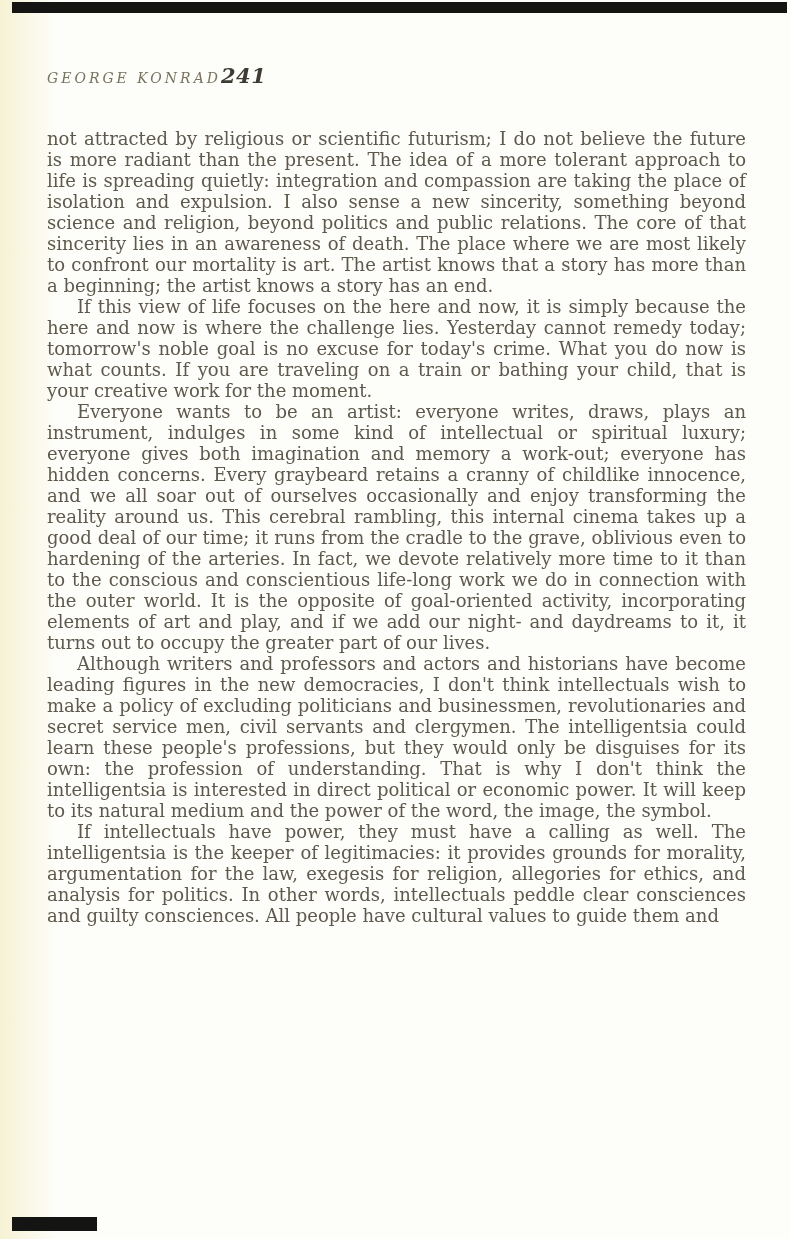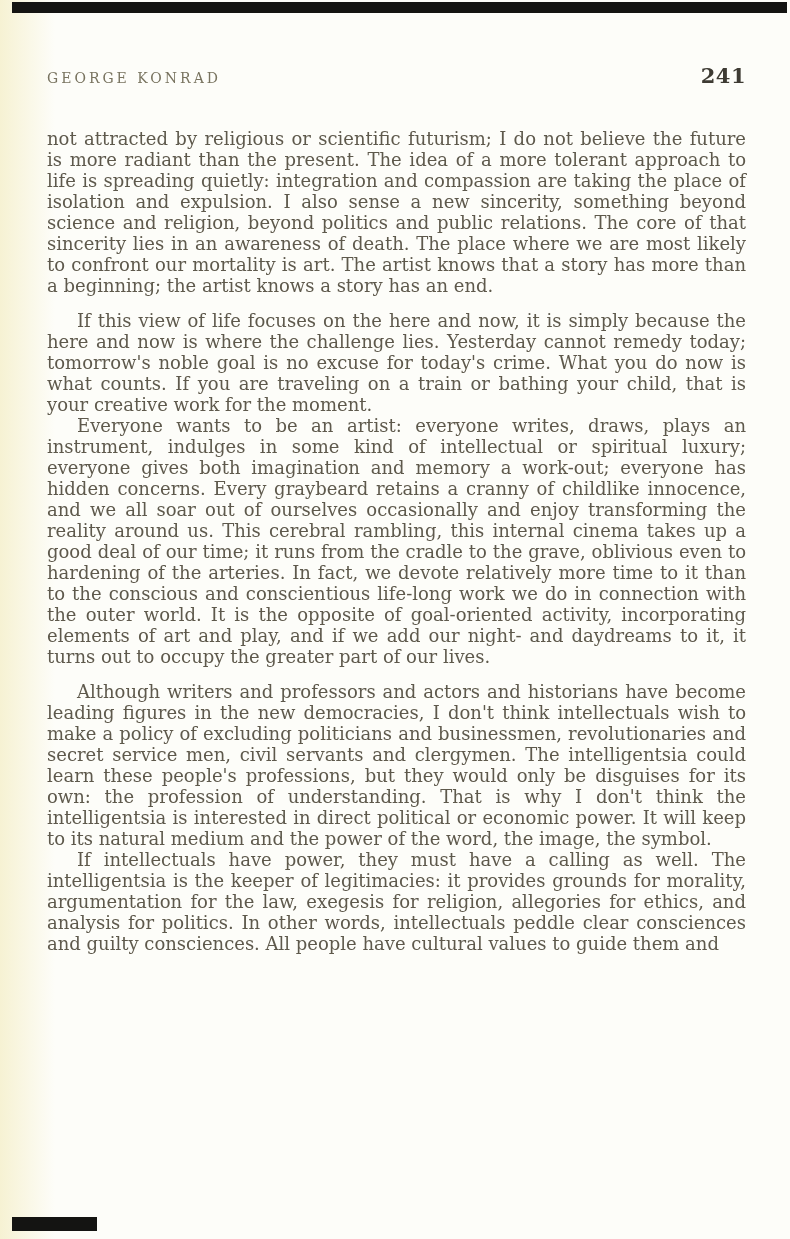--- a/index.html
+++ b/index.html
@@ -29,21 +29,21 @@
   .scan-bar-top{
     position:absolute;left:12px;top:2px;width:775px;height:11px;
     background:var(--scan_bar);
   }
   .scan-bar-bottom{
     position:absolute;left:12px;top:1217px;width:85px;height:14px;
     background:var(--scan_bar);
   }
   .running-head{
     position:absolute;left:47px;right:44px;top:63px;
-    display:flex;justify-content:space-between;align-items:baseline;
+    display:flex;align-items:baseline;font-style:italic;
   }
   .author{
     font-size:14px;
     letter-spacing:3px;
     color:var(--header_text);
   }
   .folio{
     font-size:21px;
     font-weight:bold;
     color:var(--page_number);
@@ -52,21 +52,21 @@
   .text-block{
     position:absolute;left:47px;top:128px;width:699px;
     font-size:18px;
     line-height:21px;
     color:var(--text);
     text-align:justify;
     text-rendering:optimizeLegibility;
   }
   .text-block p{margin:0;}
   .text-block p.indent{text-indent:30px;}
-  .text-block p.space-before{margin-top:14px;}
+  .text-block p.space-before{}
 </style>
 </head>
 <body>
 
 <div class="scan-page">
   <div class="edge-tint"></div>
   <div class="scan-bar-top"></div>
   <div class="scan-bar-bottom"></div>
 
   <div class="running-head">

